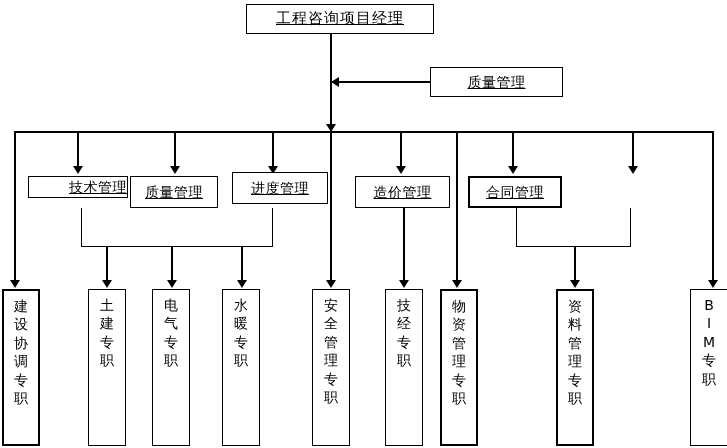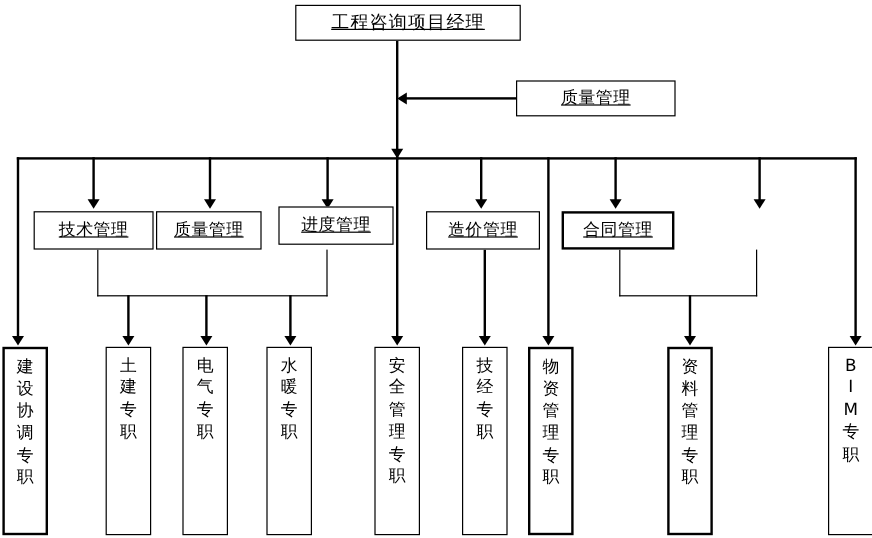--- a/index.html
+++ b/index.html
@@ -130,21 +130,21 @@
 
   <div class="ln v" style="left:330px; top:131px; height:152px;"></div>
   <div class="arw down" style="left:326px; top:280px;"></div>
 
   <div class="ln v" style="left:456px; top:131px; height:152px;"></div>
   <div class="arw down" style="left:452px; top:280px;"></div>
 
   <div class="ln v" style="left:712px; top:131px; height:152px;"></div>
   <div class="arw down" style="left:708px; top:280px;"></div>
 
-  <div class="node horiz" style="left:28px; top:176px; width:100px; height:32px;">
+  <div class="node horiz" style="left:28px; top:176px; width:100px; height:22px;justify-content:flex-end;">
     <span class="lbl">技术管理</span>
   </div>
   <div class="node horiz" style="left:130px; top:176px; width:88px; height:32px;">
     <span class="lbl">质量管理</span>
   </div>
   <div class="node horiz" style="left:232px; top:172px; width:96px; height:32px;">
     <span class="lbl">进度管理</span>
   </div>
   <div class="node horiz" style="left:355px; top:176px; width:95px; height:32px;">
     <span class="lbl">造价管理</span>

